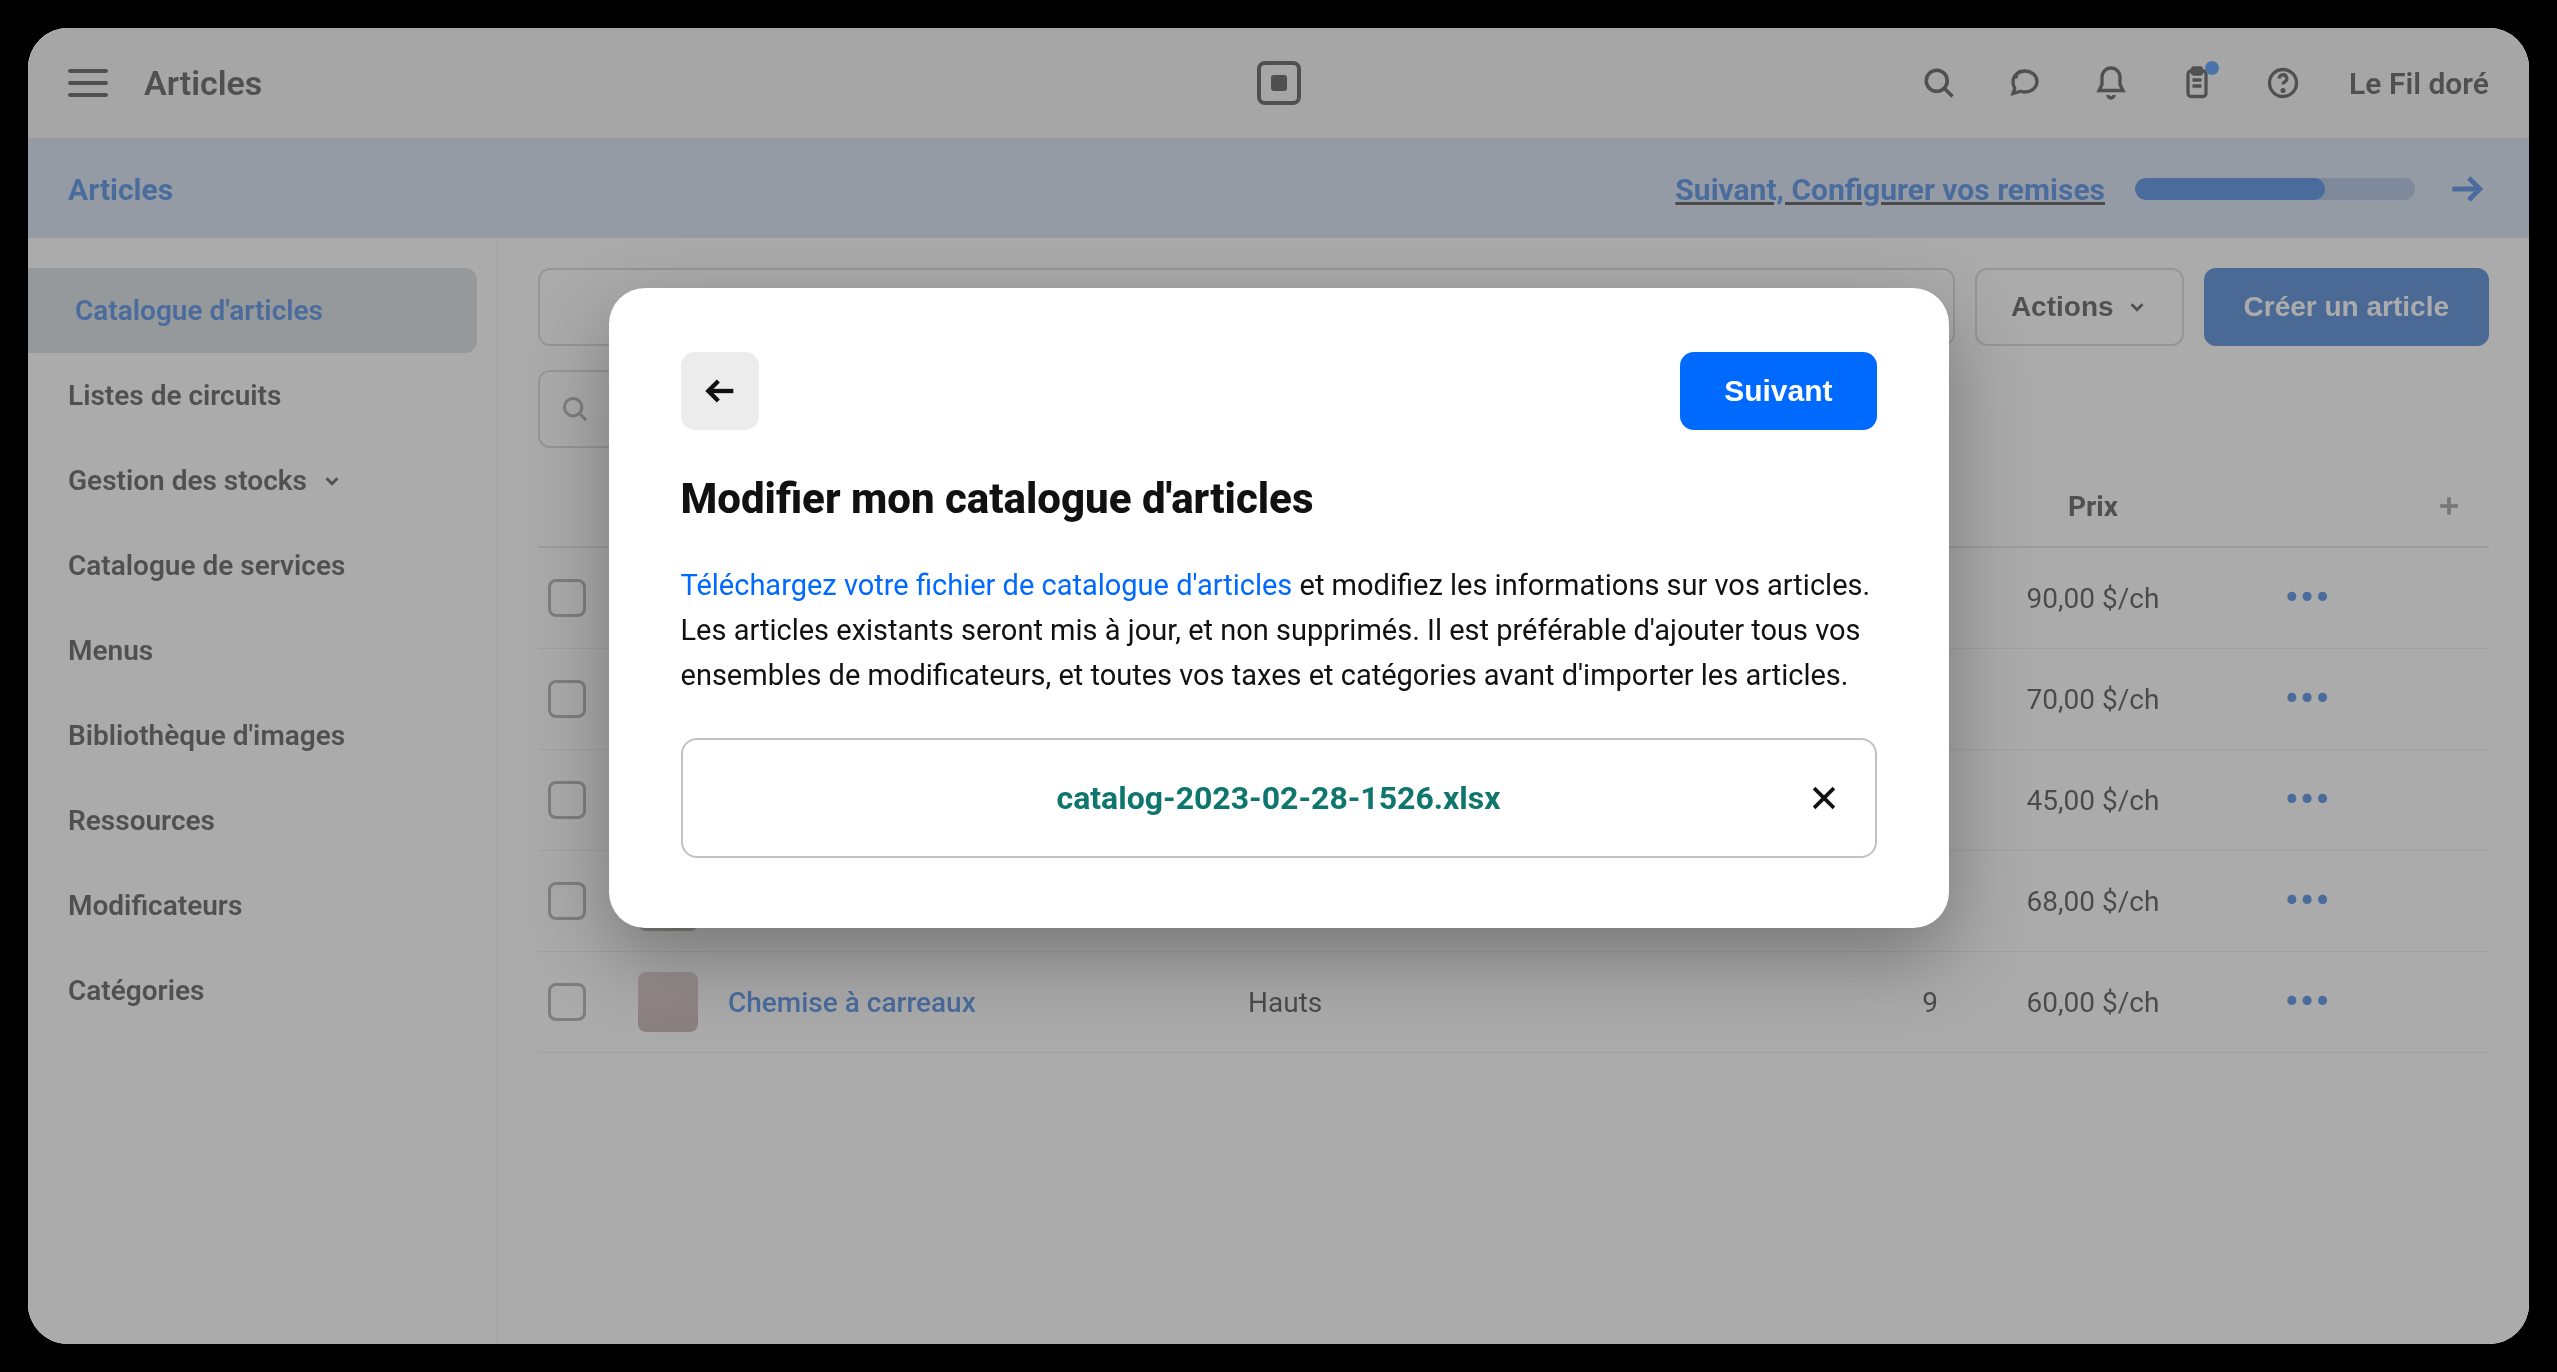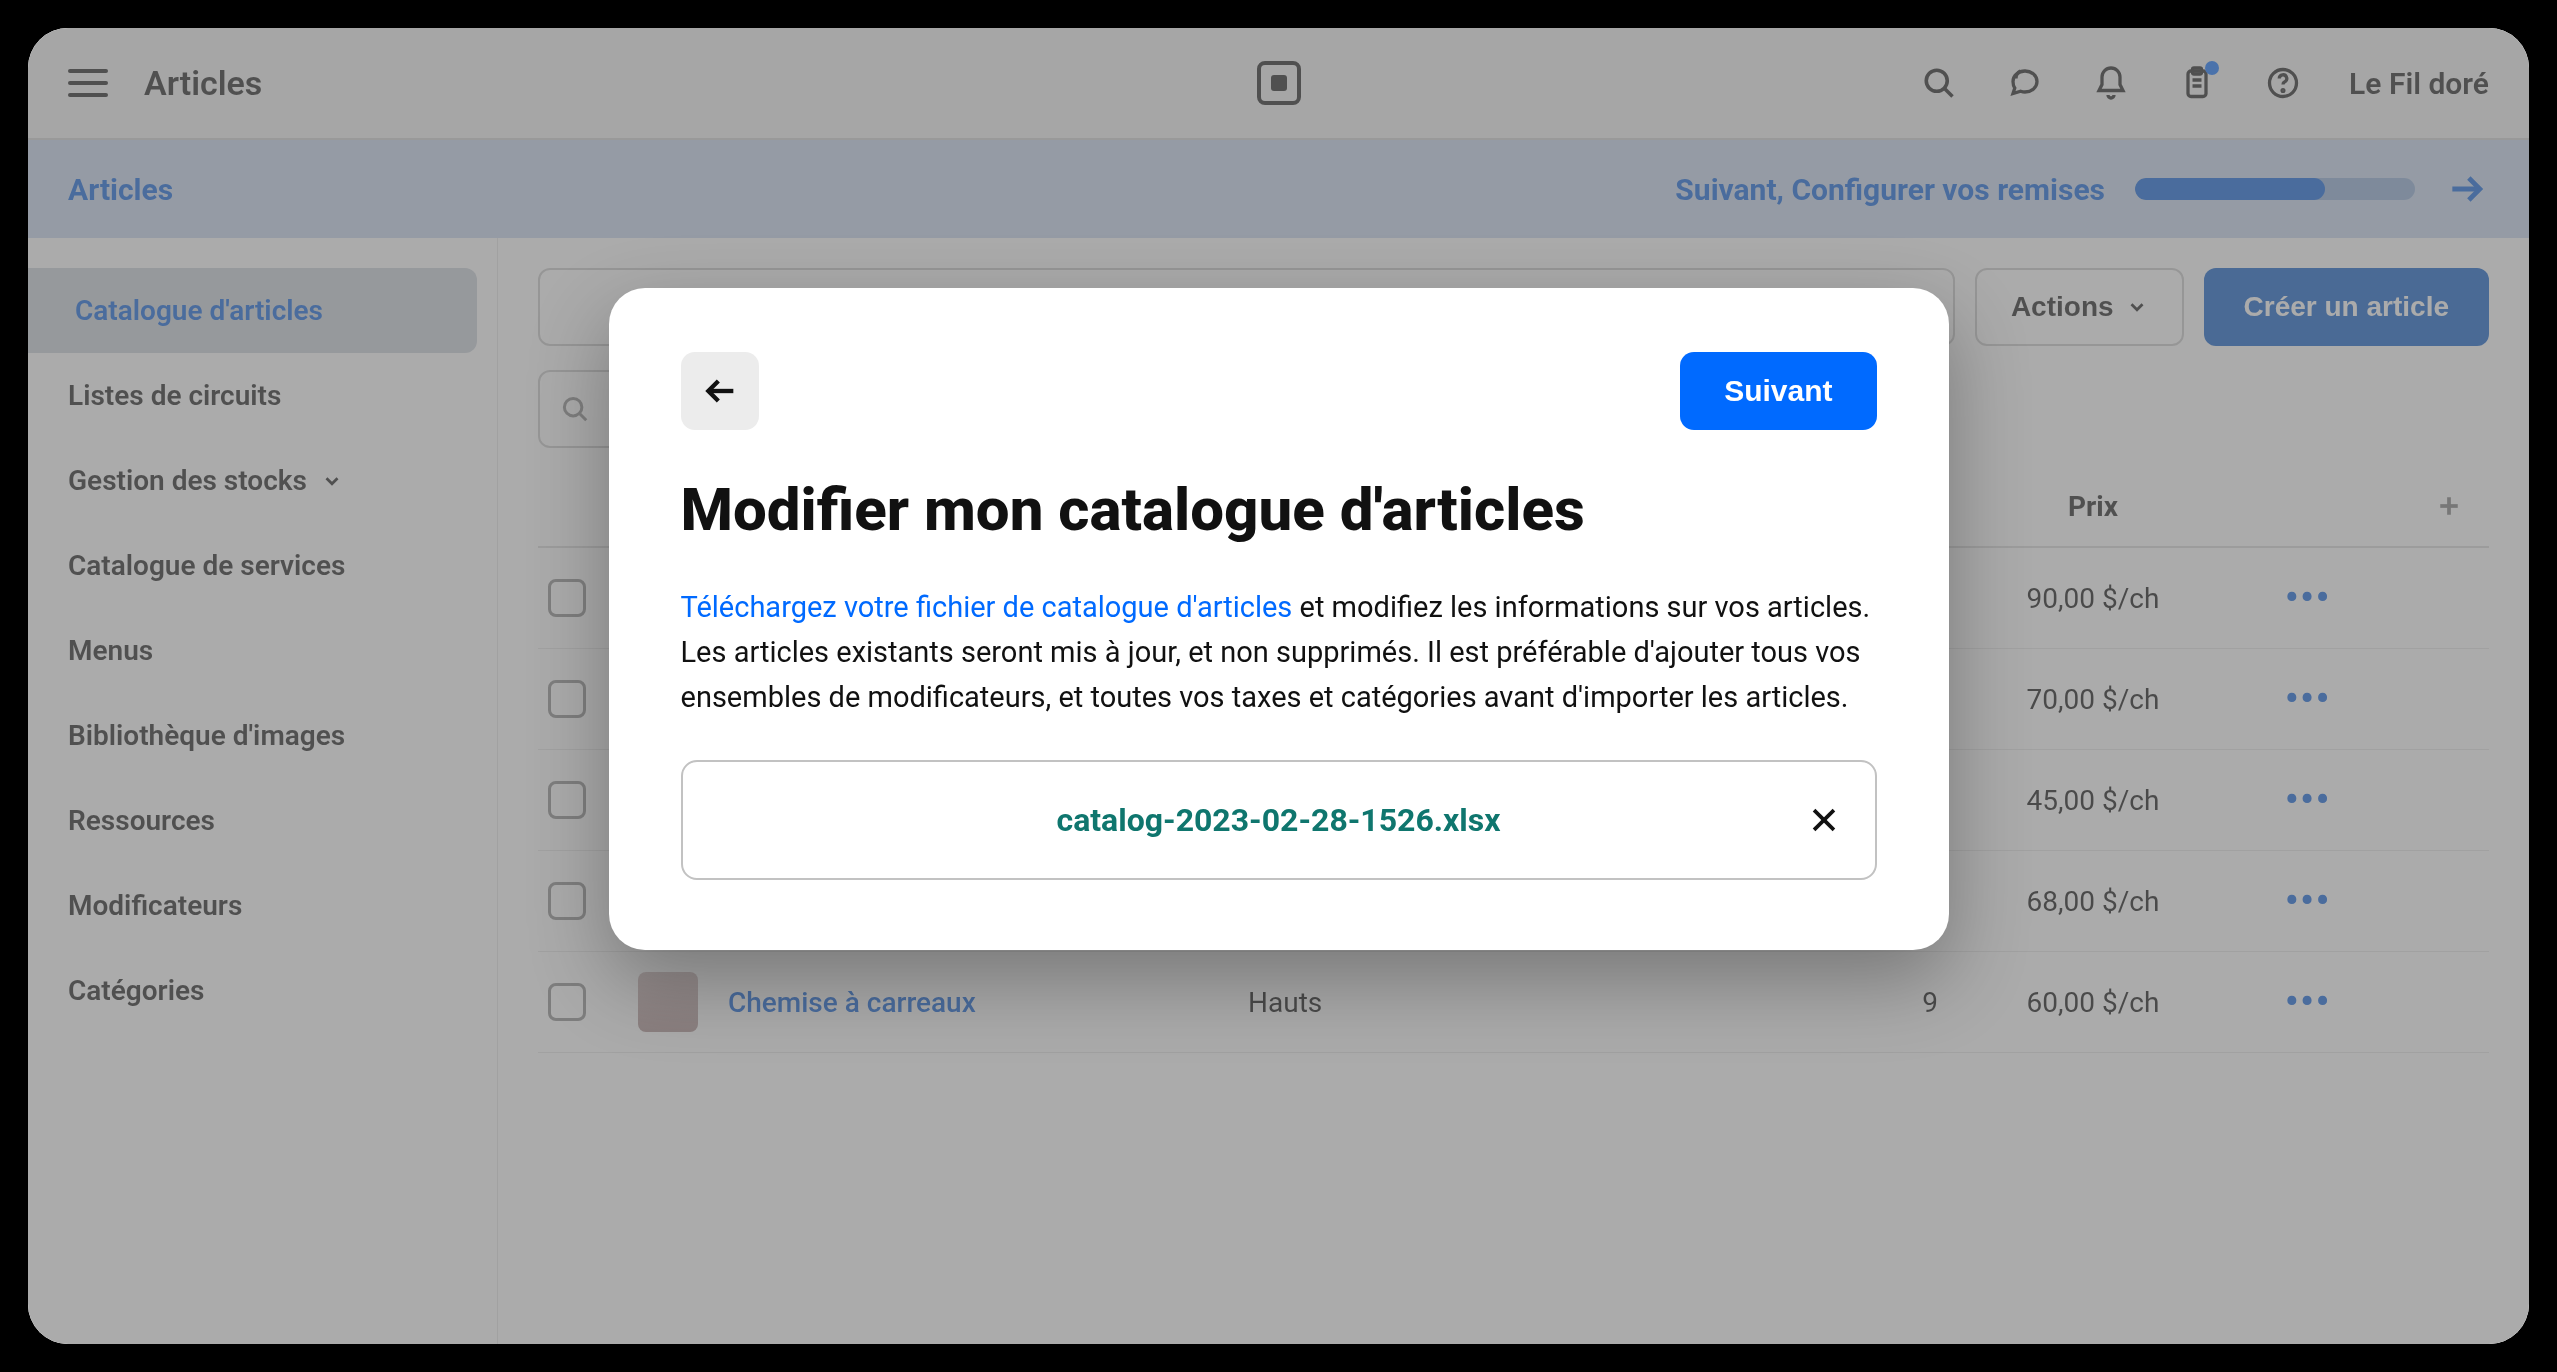--- a/index.html
+++ b/index.html
@@ -58,21 +58,21 @@
 
   
   .banner {
     height: 100px;
     background: #c5d6ef;
     display:flex; align-items:center;
     padding: 0 40px;
     border-top: 2px solid #d0d0d0;
   }
   .banner-left { font-size:30px; font-weight:700; color:#005ad9; }
-  .banner-right { margin-left:auto; display:flex; align-items:center; gap:30px; }
+  .banner-right { margin-left:auto; display:flex; align-items:center; gap:30px;text-decoration:underline; }
   .banner-text { font-size:30px; font-weight:700; color:#005ad9; }
   .progress-track { width:280px; height:22px; background:#8aa9d6; border-radius:12px; overflow:hidden; }
   .progress-fill { height:100%; background:#005ad9; border-radius:12px; }
   .arrow-right-banner { color:#005ad9; }
 
   
   .main {
     display:flex;
     height: calc(100% - 210px);
     background:#fff;
@@ -195,21 +195,21 @@
     background:#ececec;
     display:flex; align-items:center; justify-content:center;
     cursor:pointer;
   }
   .next-btn {
     height:78px; padding:0 44px;
     background:#006aff; color:#fff; border:none; border-radius:14px;
     font-size:30px; font-weight:700; cursor:pointer;
   }
   .modal-title {
-    font-size:60px; font-weight:800; color:#111;
+    font-size:42px; font-weight:800; color:#111;
     margin-bottom: 26px;
   }
   .modal-desc {
     font-size:29px; line-height:1.55; color:#111;
     margin-bottom: 40px;
     margin-top: 40px;
   }
   .modal-desc .dl-link { color:#006aff; }
   .file-box {
     border:2px solid #c2c2c2; border-radius:16px;

